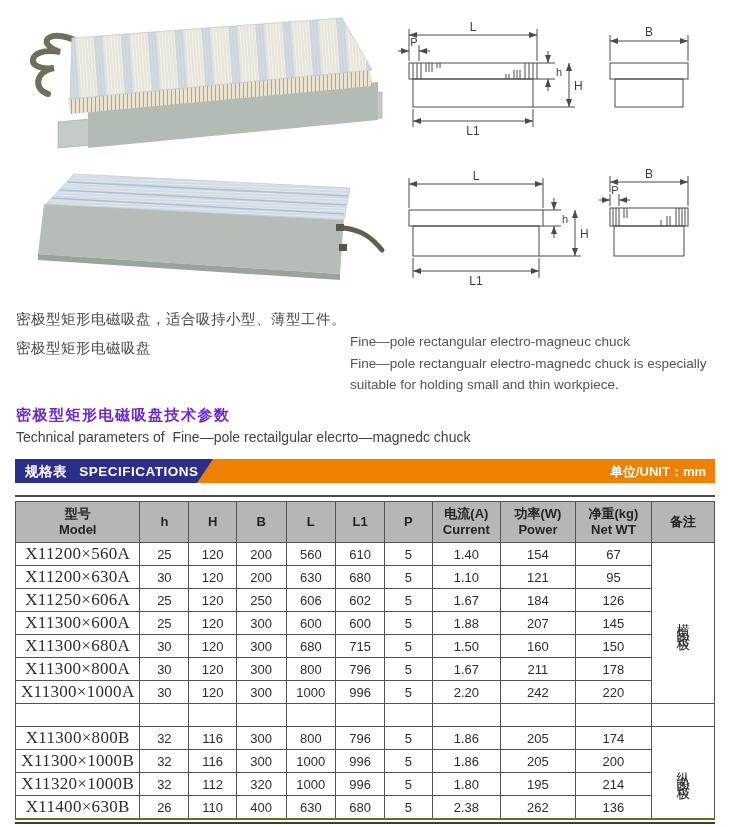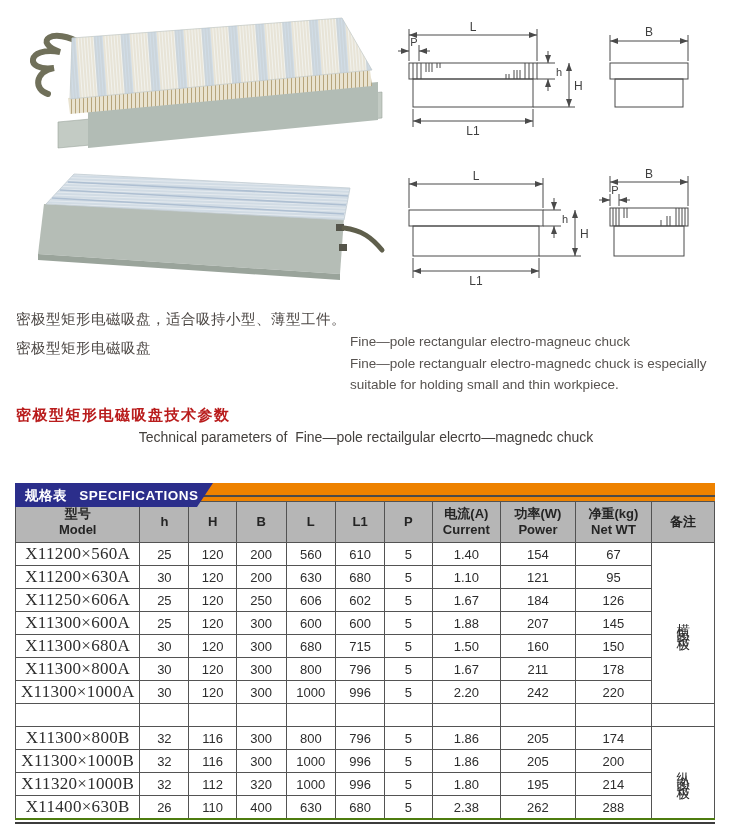--- a/index.html
+++ b/index.html
@@ -10,25 +10,25 @@
   .photo1 {position:absolute; left:10px; top:2px; width:378px; height:155px;}
   .photo2 {position:absolute; left:10px; top:158px; width:378px; height:142px;}
   .draw1  {position:absolute; left:395px; top:15px; width:330px; height:125px;}
   .draw2  {position:absolute; left:395px; top:168px; width:330px; height:120px;}
   .draw1 text, .draw2 text {font-family:"Liberation Sans",sans-serif; fill:#3f3f3f;}
 
   
   .cn-block {position:absolute; left:16px; top:305px; width:330px; color:#4c4744; font-size:14.5px; line-height:2.0; letter-spacing:0.5px;}
   .en-block {position:absolute; left:350px; top:308px; width:372px; color:#575350; font-size:13.5px; line-height:1.6;margin-top:23px;}
   .tech-block {position:absolute; left:16px; top:406px; width:700px;}
-  .tech-cn {font-size:15px; font-weight:bold; color:#b91c1c; letter-spacing:1.5px;}
-  .tech-en {font-size:14px; color:#45413e; margin-top:4px; white-space:pre-wrap;text-align:center;}
+  .tech-cn {font-size:15px; font-weight:bold; color:#6d28d9; letter-spacing:1.5px;}
+  .tech-en {font-size:14px; color:#45413e; margin-top:4px; white-space:pre-wrap;}
 
   
-  .spec-bar {position:absolute; left:15px; top:459px; width:700px; height:24px;margin-top:24px;}
+  .spec-bar {position:absolute; left:15px; top:459px; width:700px; height:24px;}
   .spec-bar-left {position:absolute; left:0; top:0; height:100%; width:198px;
       clip-path:polygon(0 0, 100% 0, calc(100% - 16px) 100%, 0 100%);
       color:#fff; font-weight:bold; font-size:13.5px; line-height:26px;
       padding-left:10px; box-sizing:border-box; letter-spacing:0.5px; z-index:2;}
   .spec-bar-right {position:absolute; right:9px; top:0; line-height:26px; color:#fff; font-weight:bold; font-size:13px; z-index:2;}
   .dark-rule {position:absolute; left:15px; top:495px; width:700px; height:2px; background:#4a4a4a;}
 
   
   .spec-table-wrap {position:absolute; left:15px; top:501px; width:700px;}
   table.spec {width:100%; border-collapse:collapse; table-layout:fixed; border-bottom:2px solid #4d7c0f;}
@@ -230,20 +230,21 @@
   <div class="tech-block">
     <div class="tech-cn">密极型矩形电磁吸盘技术参数</div>
     <div class="tech-en">Technical parameters of  Fine—pole rectailgular elecrto—magnedc chuck</div>
   </div>
 
   <div class="spec-bar" style="background:#ee8200;">
     <div class="spec-bar-left" style="background:#2b2e8b;">
       <span>规格表</span>
       <span style="margin-left:8px;">SPECIFICATIONS</span>
     </div>
+    <div class="spec-bar-right">单位/UNIT：mm</div>
   </div>
   <div class="dark-rule"></div>
 
   <div class="spec-table-wrap">
     <table class="spec">
       <colgroup>
         <col style="width:17.8%">
           <col style="width:7%">
           <col style="width:6.8%">
           <col style="width:7.1%">
@@ -421,20 +422,20 @@
         <tr>
           <td class="model">X11400×630B</td>
           <td>26</td>
           <td>110</td>
           <td>400</td>
           <td>630</td>
           <td>680</td>
           <td>5</td>
           <td>2.38</td>
           <td>262</td>
-          <td>288</td>
+          <td>136</td>
         </tr>
       </tbody>
     </table>
     <div class="bottom-double"></div>
   </div>
 
 </div>
 
 </body></html>

